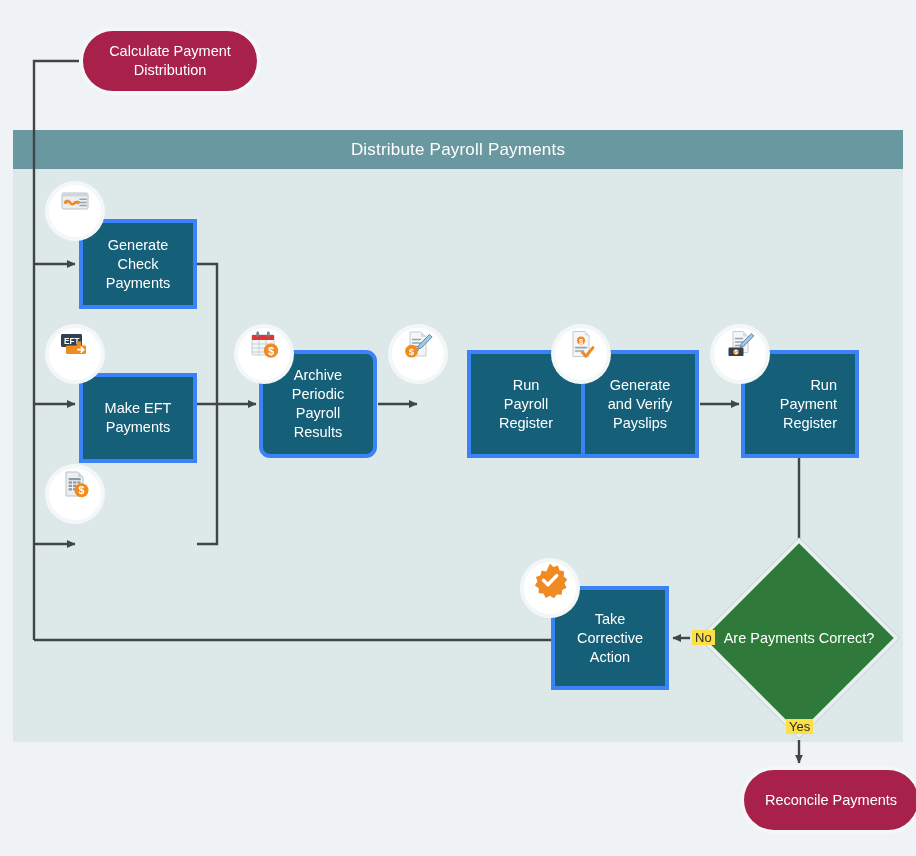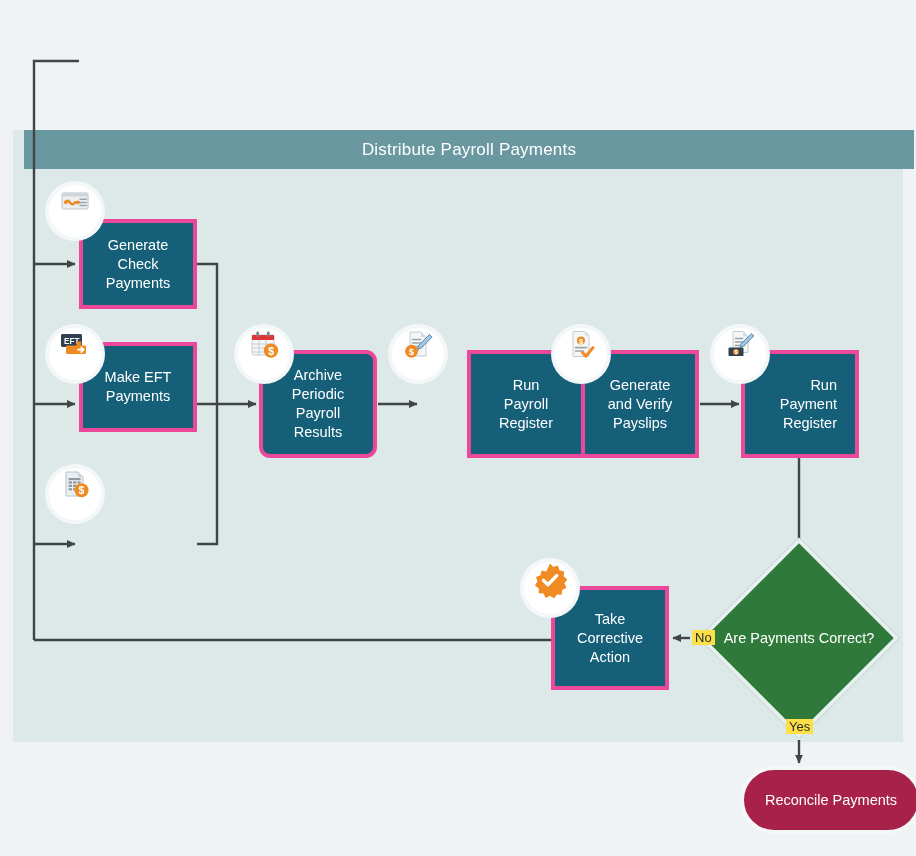--- a/index.html
+++ b/index.html
@@ -12,35 +12,35 @@
   #stage{position:relative;width:916px;height:856px;}
 
   
   .panel{
     position:absolute;left:13px;top:130px;width:890px;height:612px;
     background:#dde8e9;
   }
   .panel-header{
     position:absolute;left:13px;top:130px;width:890px;height:39px;
     background:#6a98a0;
-    display:flex;align-items:center;justify-content:center;margin-left:11px;
+    display:flex;align-items:center;justify-content:center;
   }
   .panel-header span{
     color:#ffffff;font-size:17px;letter-spacing:.2px;
   }
 
   
   #wires{position:absolute;left:0;top:0;width:916px;height:856px;}
 
   
   .node{position:absolute;box-sizing:border-box;}
 
   .proc{
     background:#155f79;
-    border:4px solid #ec4899;
+    border:4px solid #3b82f6;
     display:flex;align-items:center;justify-content:center;
     text-align:center;
     color:#ffffff;font-size:14.5px;line-height:19px;
     padding:4px 18px;
   }
 
   .term{
     background:#a7214a;
     border:4px solid #f4f7f8;
     border-radius:44px;
@@ -118,41 +118,44 @@
       <path d="M728,638 L713,638"></path>
       <path d="M690,638 L673,638" marker-end="url(#ah)"></path>
 
       <path d="M551,640 L34,640"></path>
 
       <path d="M799,713 L799,722"></path>
       <path d="M799,740 L799,763" marker-end="url(#ah)"></path>
     </g>
   </svg>
 
+  <div class="node term" style="left:79px;top:27px;width:182px;height:68px;">
+    <span>Calculate Payment Distribution</span>
+  </div>
 
   <div class="node proc" style="left:79px;top:219px;width:118px;height:90px;">
     <span>Generate Check Payments</span>
   </div>
   <div class="ibadge" style="left:49px;top:185px;">
     <svg width="32" height="32" viewBox="0 0 32 32">
       <rect x="3" y="8" width="26" height="16" rx="1.5" fill="#eceff1" stroke="#b9c2c7" stroke-width="1"></rect>
       <rect x="3" y="8" width="26" height="3.4" fill="#ced6da"></rect>
       <path d="M6 17.5 q2.5 -3.6 5 0 q2.5 3.6 5 0" stroke="#ef8b22" stroke-width="2.6" fill="none" stroke-linecap="round"></path>
       <circle cx="7" cy="17.3" r="1.6" fill="#ef8b22"></circle>
       <path d="M16.5 17.4 l3.2 0" stroke="#ef8b22" stroke-width="2.6" stroke-linecap="round"></path>
       <path d="M18.3 15.1 l2.6 2.3 l-2.6 2.3 z" fill="#ef8b22"></path>
       <g stroke="#9aa5ab" stroke-width="1.5" stroke-linecap="round">
         <path d="M21 14.2 h6.2"></path>
           <path d="M21 17.4 h6.2"></path>
           <path d="M21 20.6 h6.2"></path>
       </g>
     </svg>
   </div>
 
-  <div class="node proc" style="left:79px;top:342px;width:118px;height:90px;">
+  <div class="node proc" style="left:79px;top:373px;width:118px;height:90px;">
     <span>Make EFT Payments</span>
   </div>
   <div class="ibadge" style="left:49px;top:328px;">
     <svg width="34" height="32" viewBox="0 0 34 32">
       <rect x="3" y="6" width="21" height="13" rx="1.4" fill="#2f4050"></rect>
       <text x="6" y="15.8" font-family="Liberation Sans, sans-serif" font-size="8.2" font-weight="bold" fill="#ffffff">EFT</text>
       <rect x="18.6" y="13.4" width="4.6" height="4.6" fill="#ef8b22"></rect>
       <rect x="8" y="17.5" width="20" height="8.4" rx="1.2" fill="#ef8b22"></rect>
       <path d="M20 21.7 h5.4 M23.2 19.3 l2.6 2.4 l-2.6 2.4" stroke="#ffffff" stroke-width="1.8" fill="none" stroke-linecap="round" stroke-linejoin="round"></path>
     </svg>

